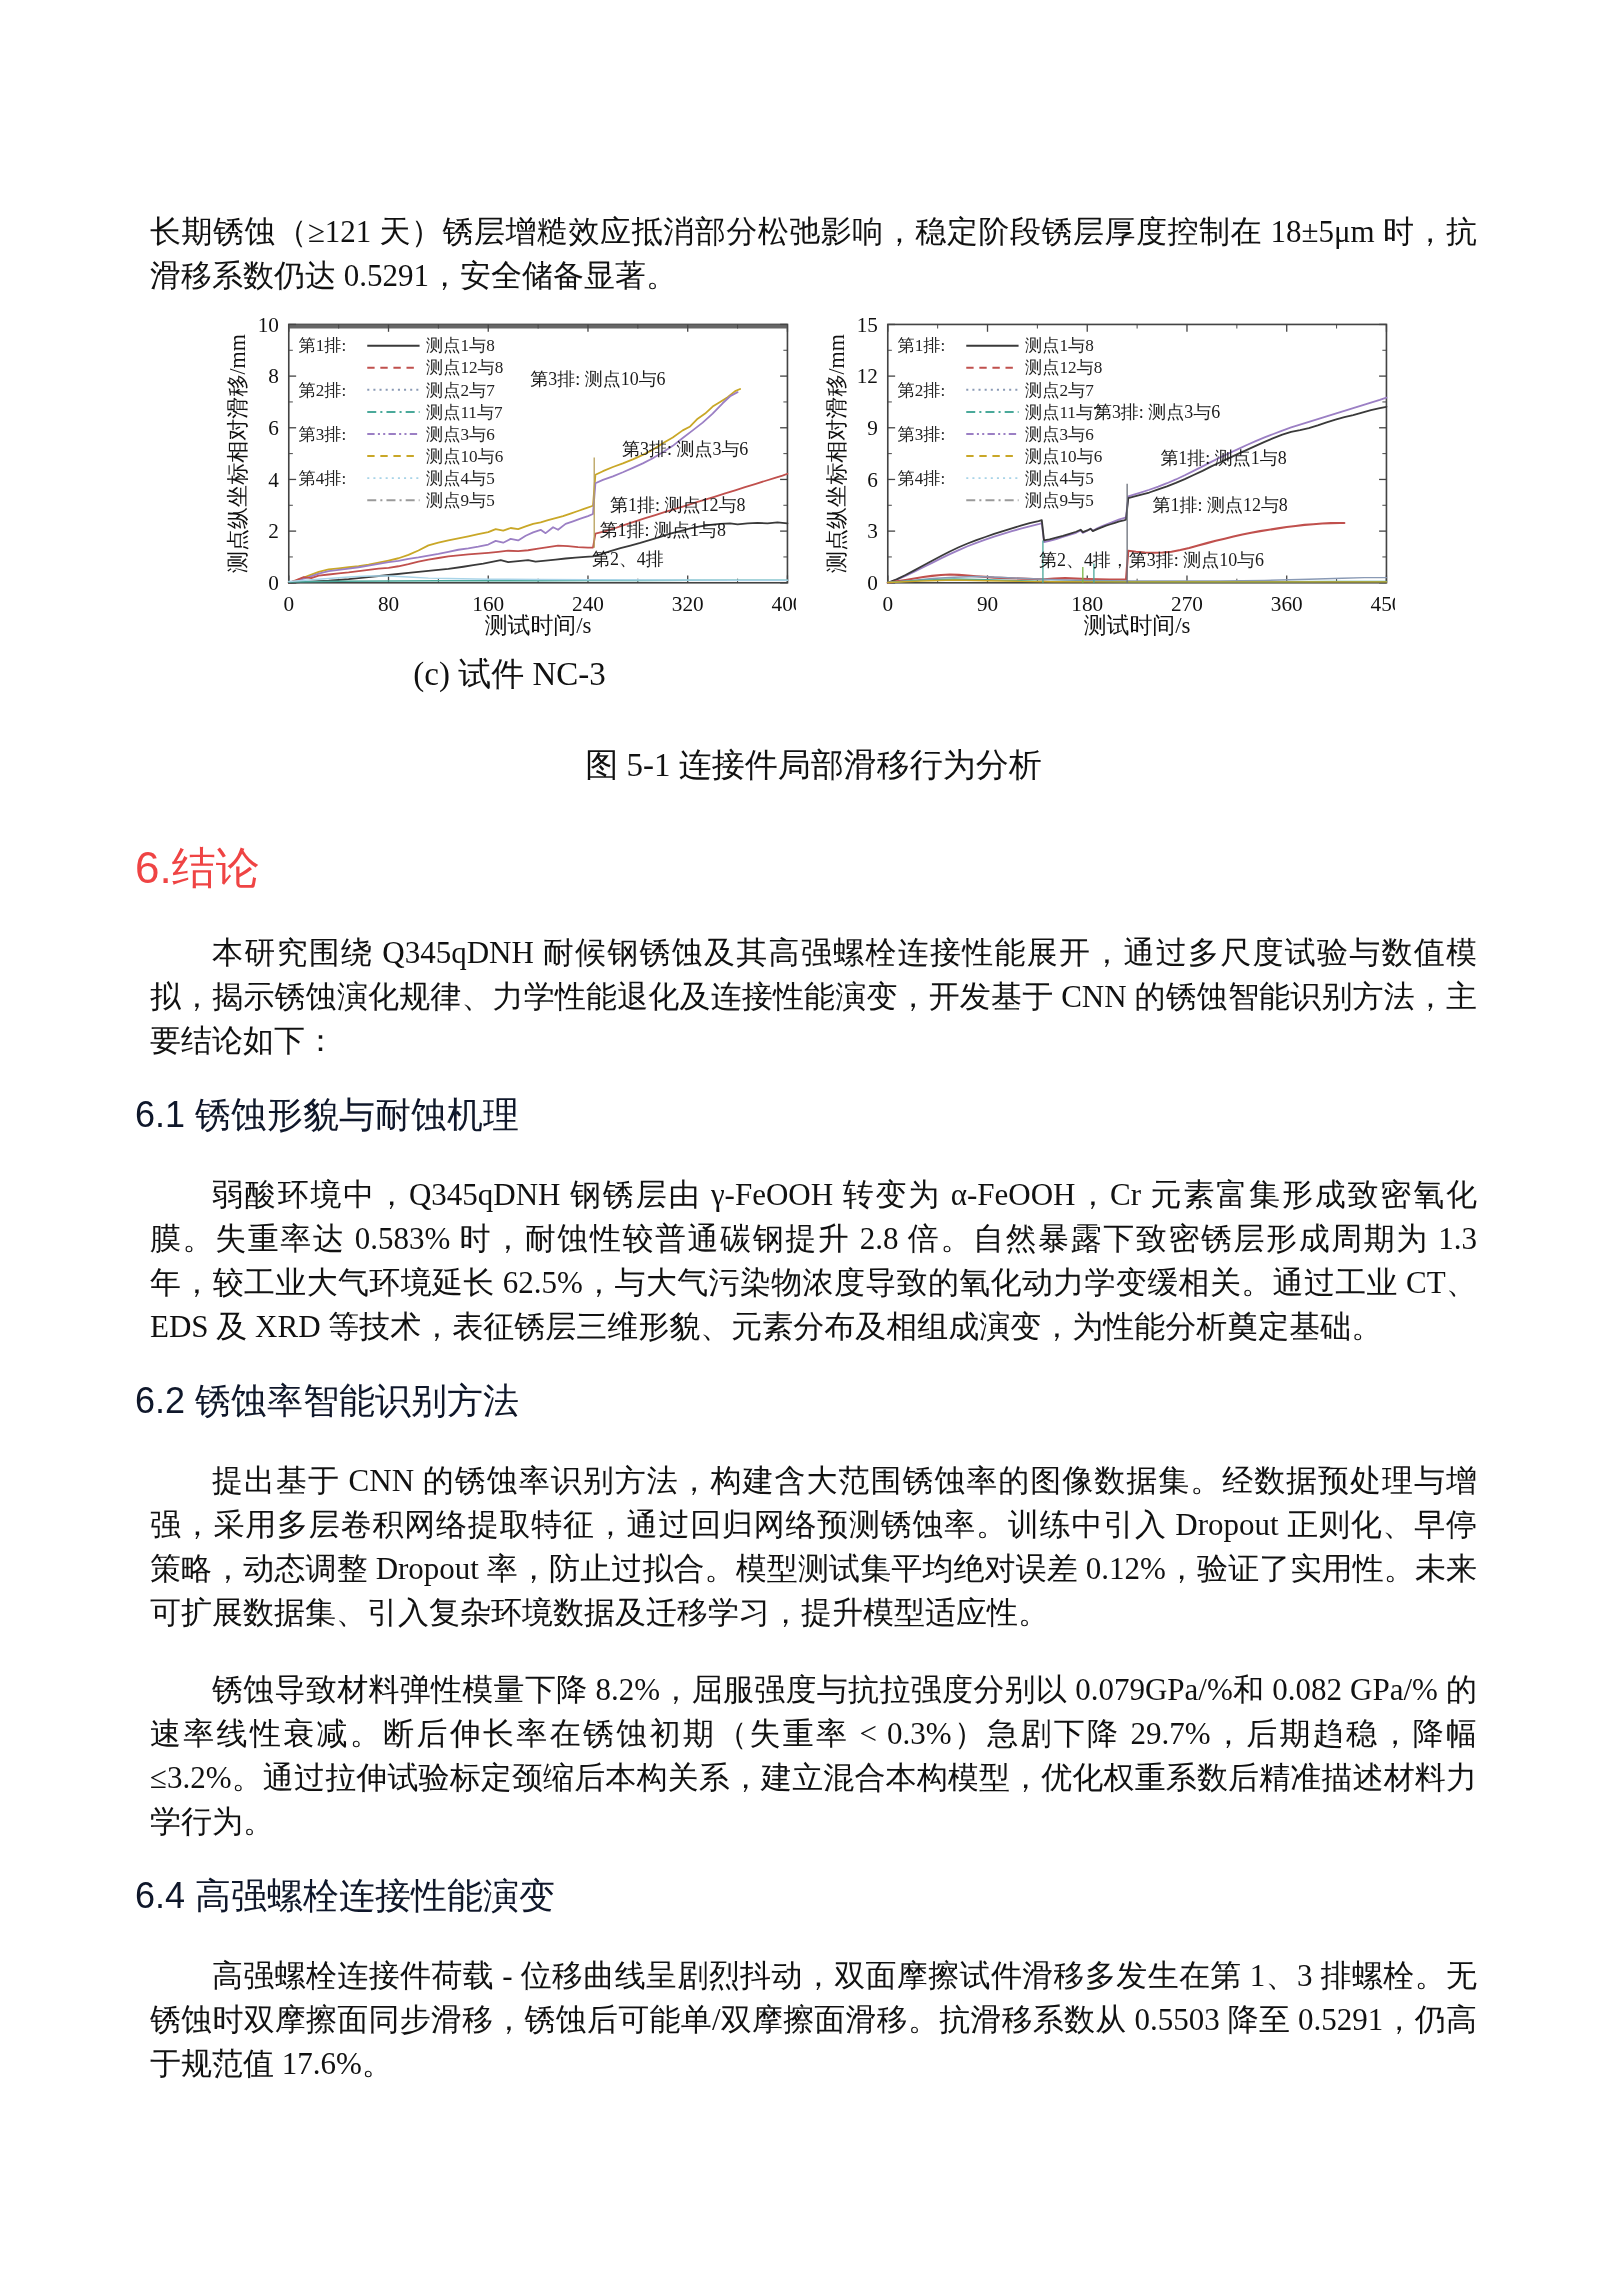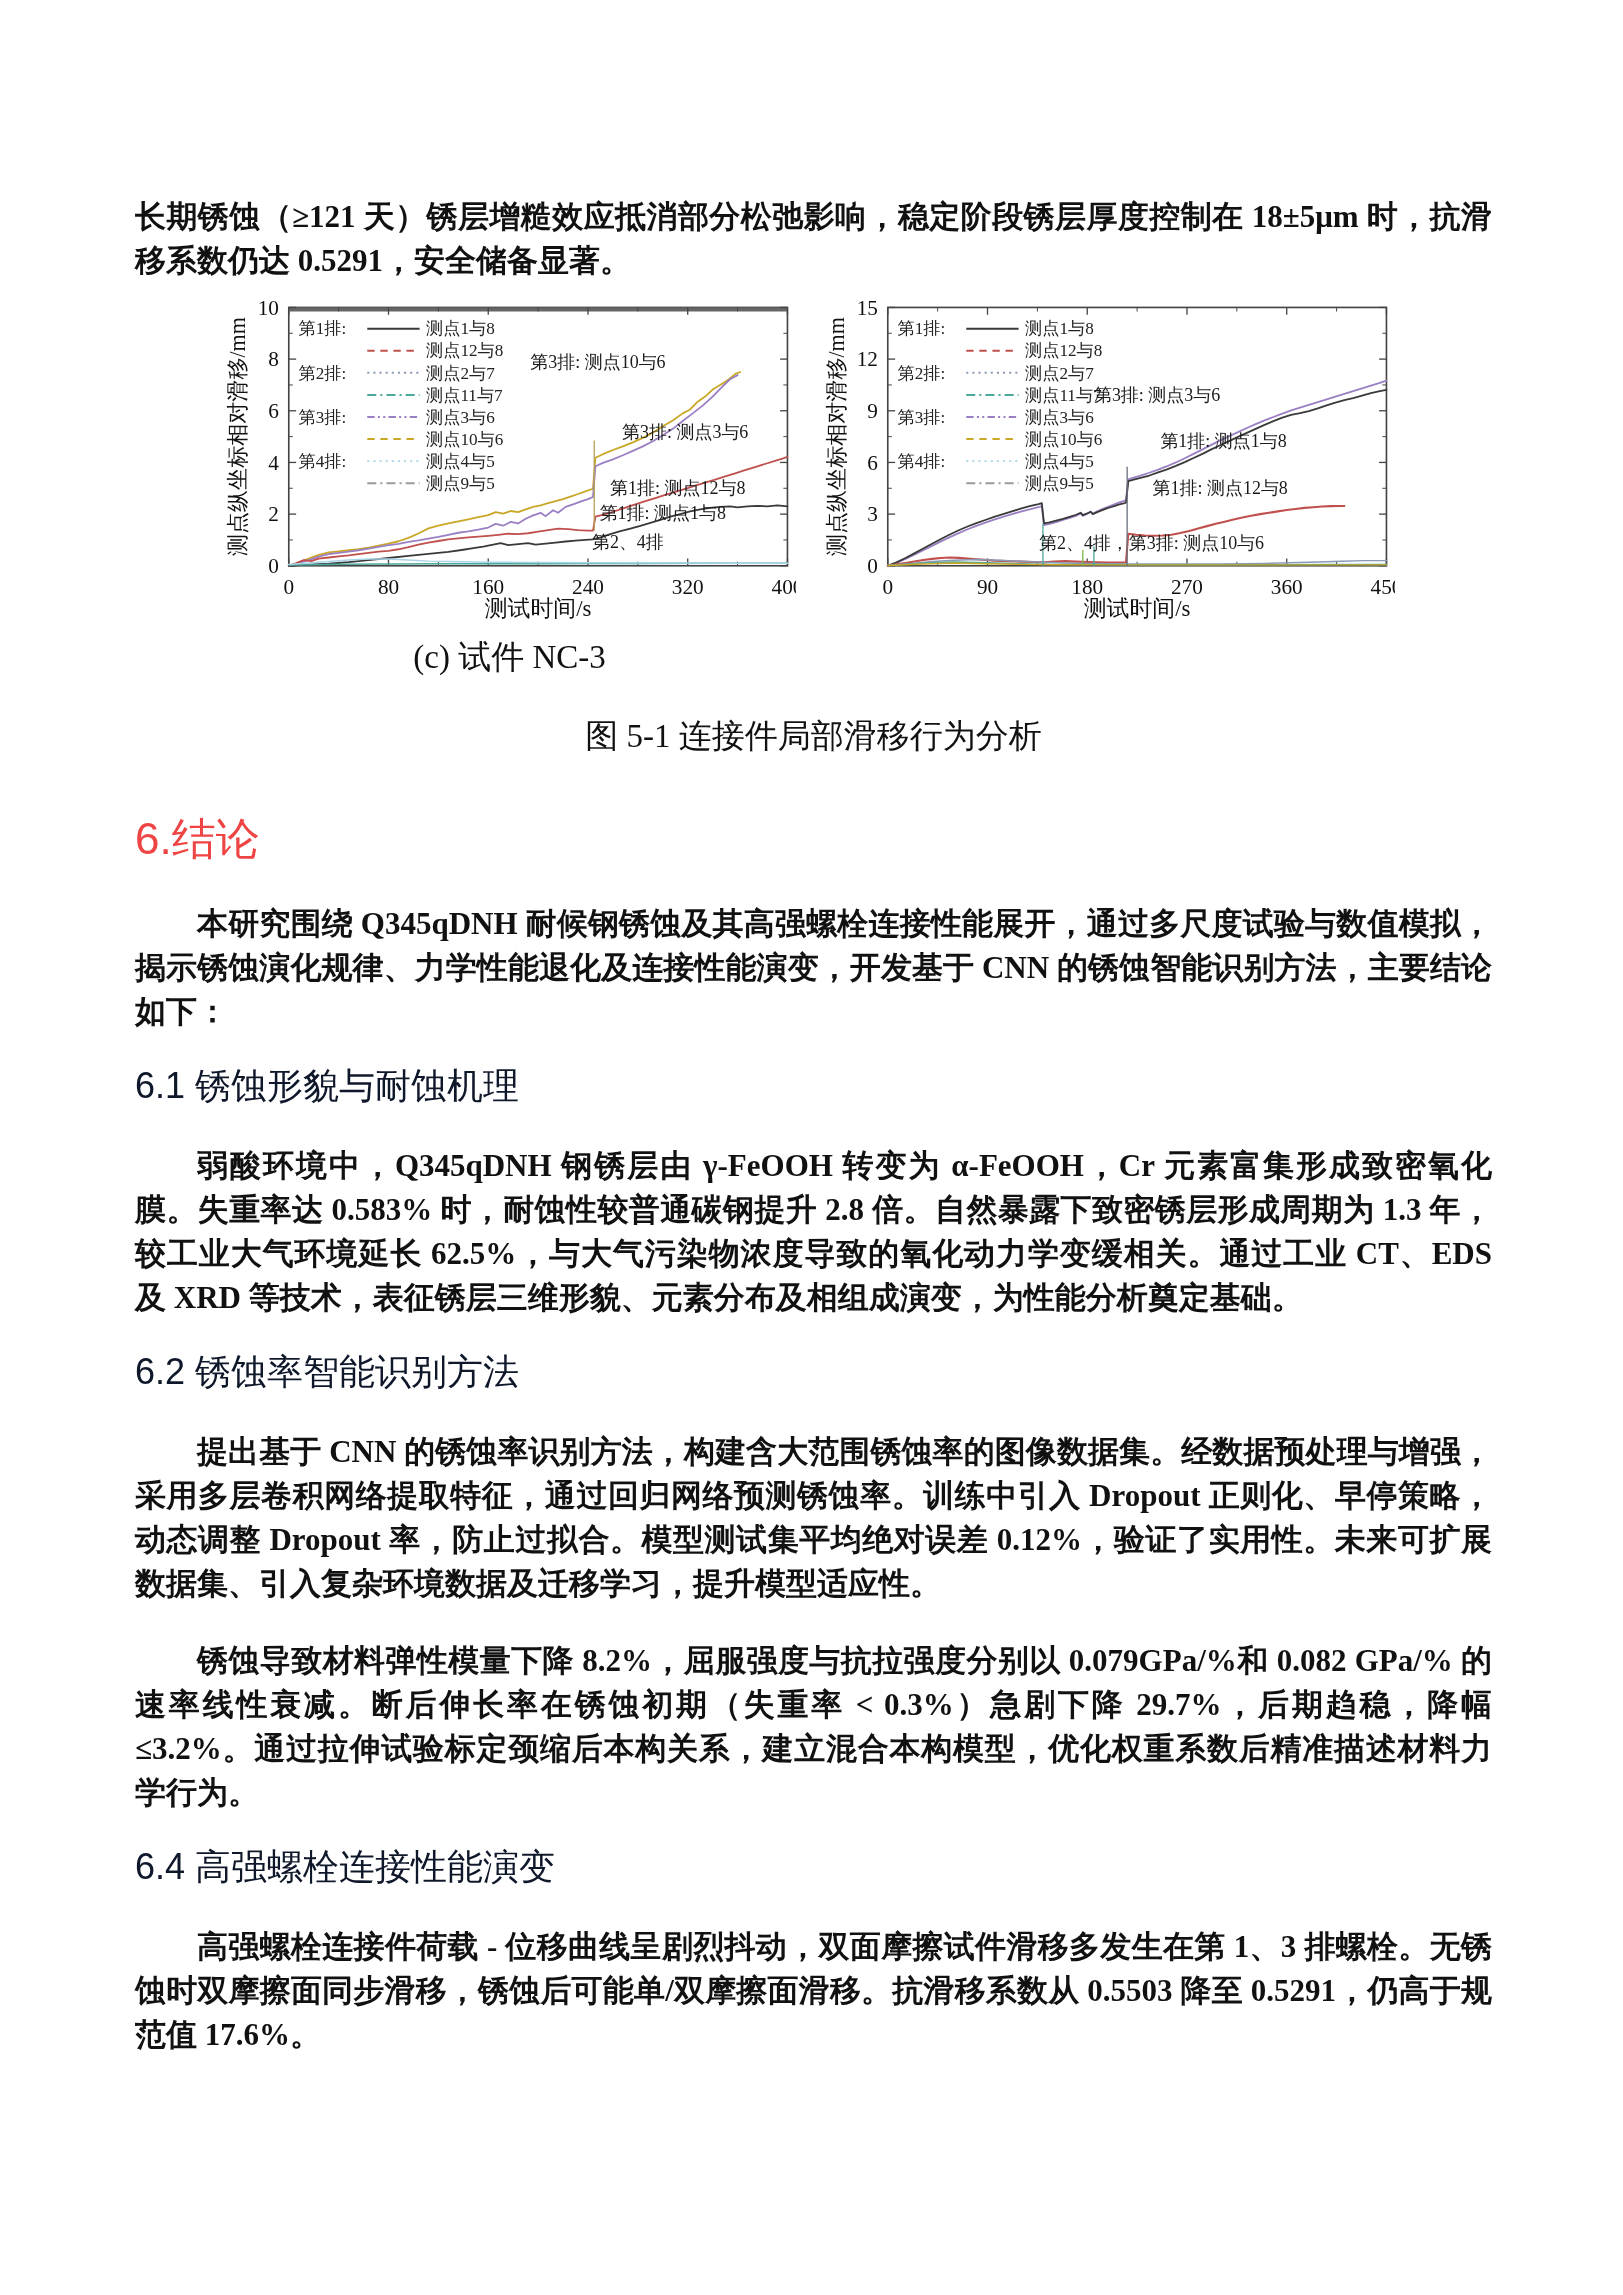--- a/index.html
+++ b/index.html
@@ -2,28 +2,28 @@
 <html style="font-size:13px"><head>
 <meta charset="utf-8">
 <style>
   html,body{margin:0;padding:0;}
   body{
     width:1623px;height:2295px;background:#ffffff;color:#111;
     font-family:"Liberation Serif", serif;
     position:relative;overflow:hidden;
   }
   .page{padding:195px 131px 0 135px;}
-  .body-para{font-size:31px;line-height:44px;text-align:justify;margin:0;font-weight:bold;}
+  .body-para{font-size:31px;line-height:44px;text-align:justify;margin:15px;}
   .para-gap{margin-top:33px;}
   .indent{text-indent:2em;}
   .fig-row{display:flex;justify-content:space-between;padding:0 97px 0 88px;margin-top:13px;}
   .fig-row svg{display:block;font-family:"Liberation Serif", serif;}
   .cap-row{display:flex;justify-content:space-between;padding:0 97px 0 88px;margin-top:11.5px;}
   .subcap{width:573px;text-align:center;font-size:33px;}
-  .figcap{text-align:center;font-size:33px;margin-top:34px;}
+  .figcap{text-align:center;font-size:33px;margin-top:46px;}
   h1.conclusion{font-family:"Liberation Sans", sans-serif;font-weight:500;font-size:44px;margin:51px 0 0 0;color:#ef4444;}
   h2.sec{font-family:"Liberation Sans", sans-serif;font-weight:500;font-size:36px;margin:28px 0 0 0;color:#0f172a;}
 </style>
 </head>
 <body>
 
 <main class="page">
 
   <p class="body-para">长期锈蚀（≥121 天）锈层增糙效应抵消部分松弛影响，稳定阶段锈层厚度控制在 18±5μm 时，抗滑移系数仍达 0.5291，安全储备显著。</p>
 

